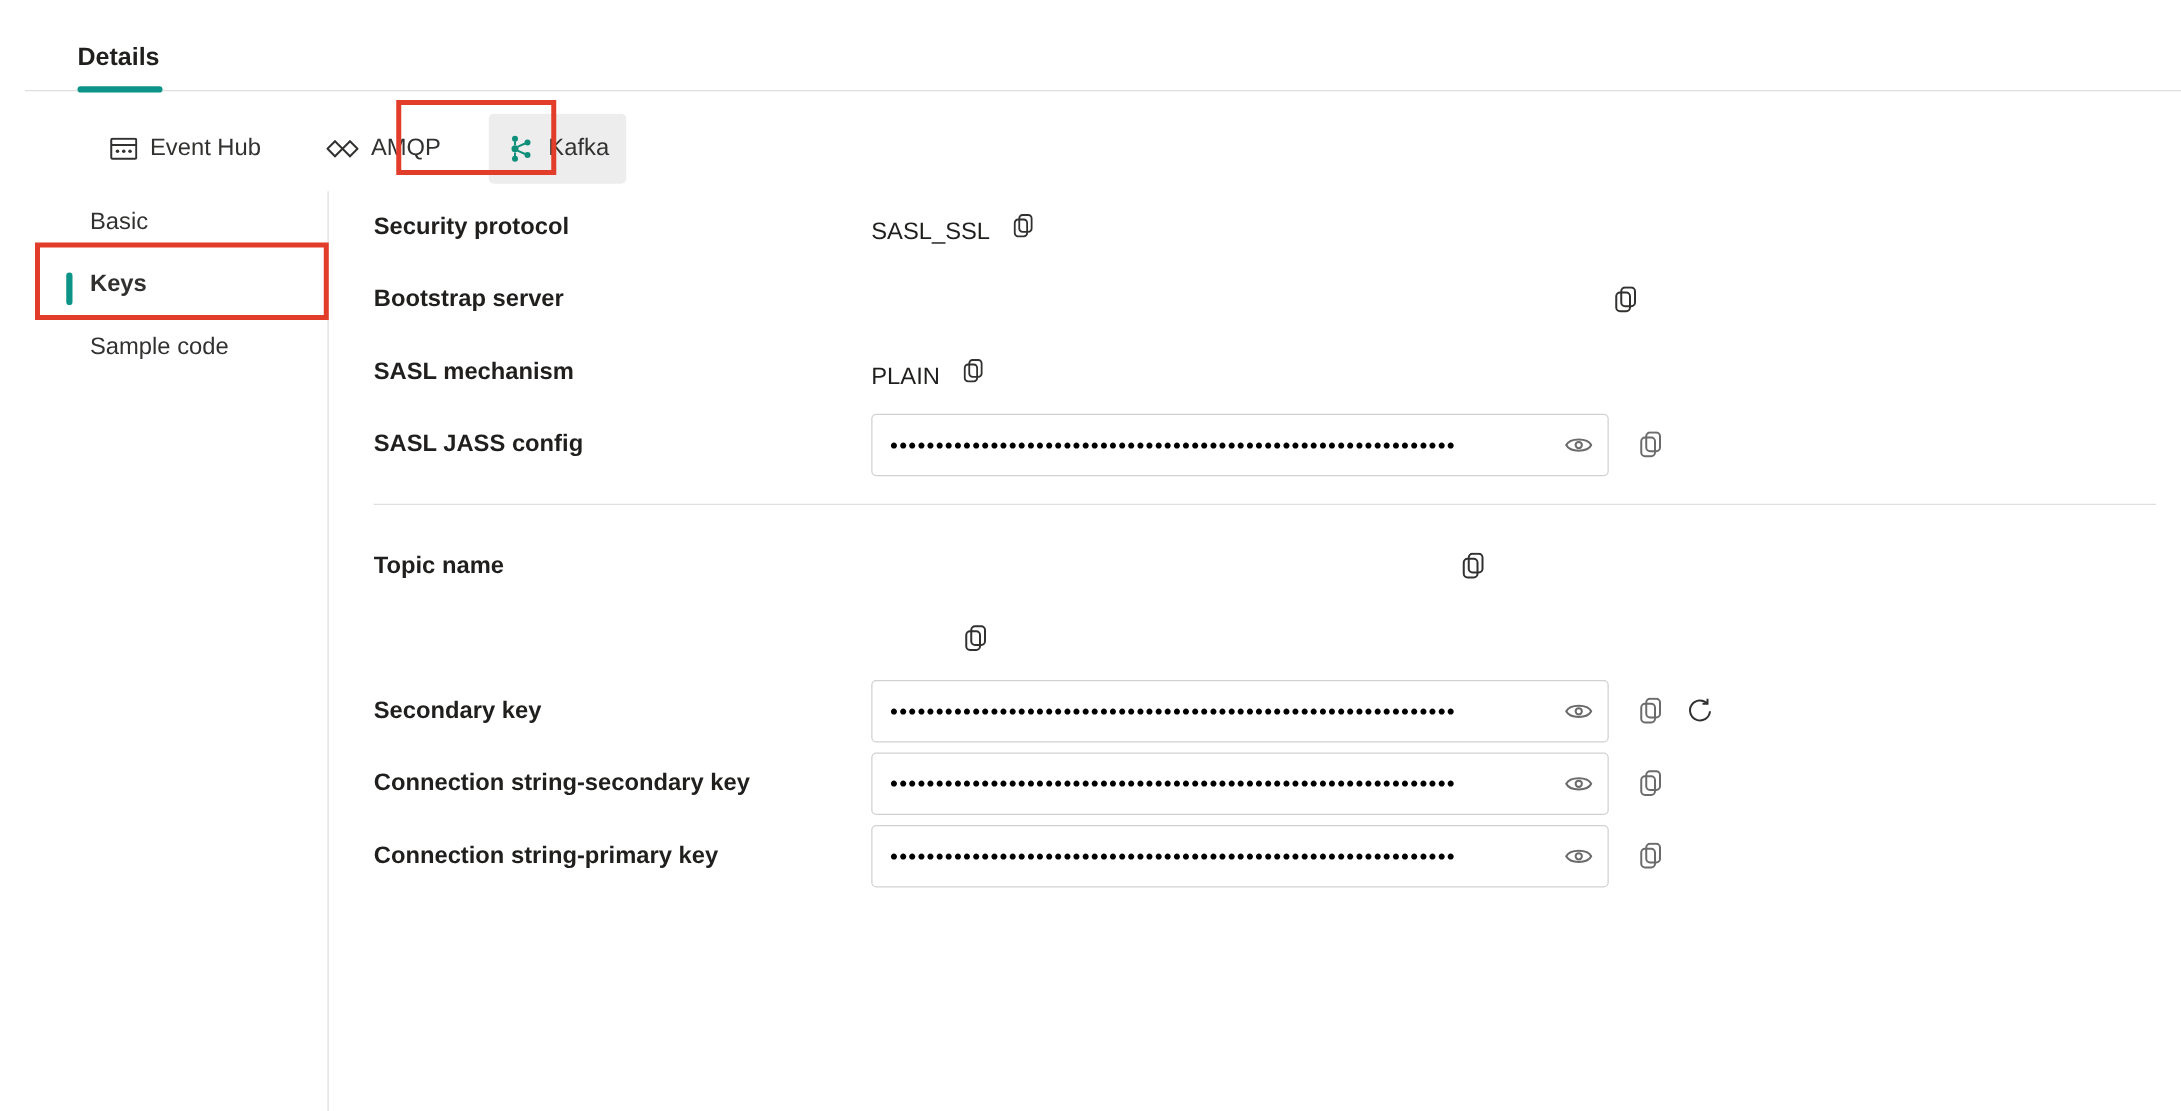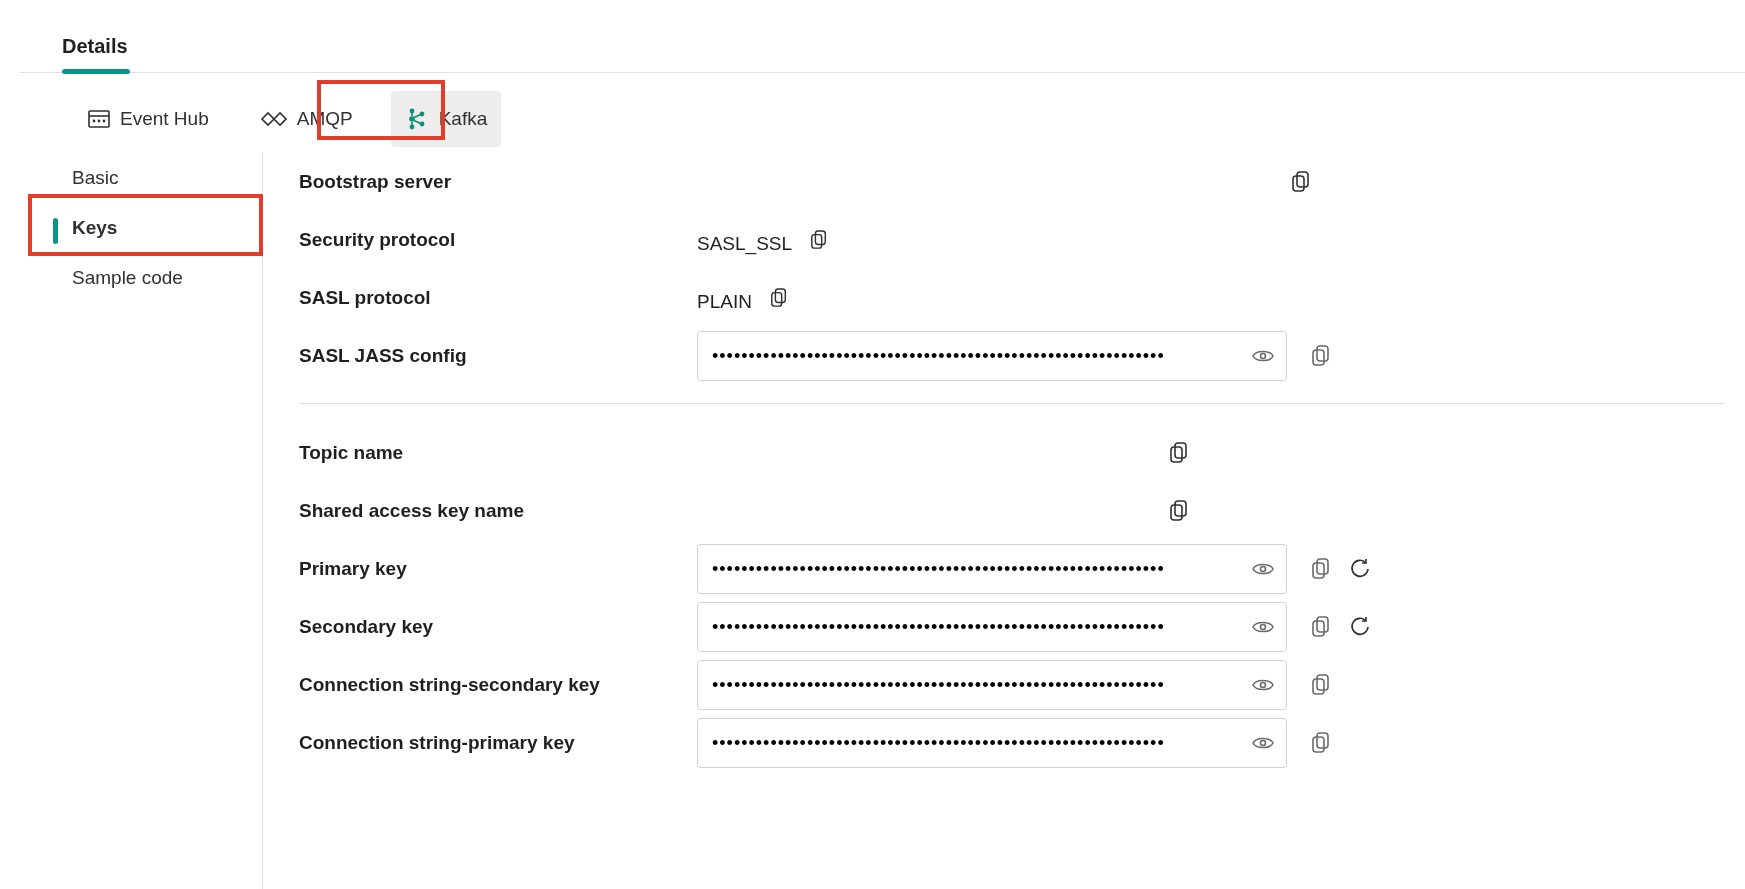--- a/index.html
+++ b/index.html
@@ -222,45 +222,45 @@
 
     <div class="side-nav">
       <div class="side-item">Basic</div>
       <div class="side-item active">Keys</div>
       <div class="side-item">Sample code</div>
     </div>
 
     <div class="content">
 
       <div class="form-row">
+        <div class="lbl">Security protocol</div>
+        <div class="val-plain">
+          <span>SASL_SSL</span>
+          <span class="copy">
+            <svg width="18" height="20" viewBox="0 0 20 22">
+              <rect class="ic-stroke" x="6" y="1" width="11" height="15" rx="3"></rect>
+              <rect class="ic-stroke" x="2" y="5" width="11" height="15" rx="3"></rect>
+            </svg>
+          </span>
+        </div>
+      </div>
+
+      <div class="form-row">
         <div class="lbl">Bootstrap server</div>
         <div class="val-plain"></div>
         <span class="btn-icon">
           <svg width="20" height="22" viewBox="0 0 20 22">
             <rect class="ic-stroke" x="6" y="1" width="11" height="15" rx="3"></rect>
             <rect class="ic-stroke" x="2" y="5" width="11" height="15" rx="3"></rect>
           </svg>
         </span>
       </div>
 
       <div class="form-row">
-        <div class="lbl">Security protocol</div>
-        <div class="val-plain">
-          <span>SASL_SSL</span>
-          <span class="copy">
-            <svg width="18" height="20" viewBox="0 0 20 22">
-              <rect class="ic-stroke" x="6" y="1" width="11" height="15" rx="3"></rect>
-              <rect class="ic-stroke" x="2" y="5" width="11" height="15" rx="3"></rect>
-            </svg>
-          </span>
-        </div>
-      </div>
-
-      <div class="form-row">
-        <div class="lbl">SASL protocol</div>
+        <div class="lbl">SASL mechanism</div>
         <div class="val-plain">
           <span>PLAIN</span>
           <span class="copy">
             <svg width="18" height="20" viewBox="0 0 20 22">
               <rect class="ic-stroke" x="6" y="1" width="11" height="15" rx="3"></rect>
               <rect class="ic-stroke" x="2" y="5" width="11" height="15" rx="3"></rect>
             </svg>
           </span>
         </div>
       </div>
@@ -293,56 +293,29 @@
         <div style="width:468px"></div>
         <span class="btn-icon">
           <svg width="20" height="22" viewBox="0 0 20 22">
             <rect class="ic-stroke" x="6" y="1" width="11" height="15" rx="3"></rect>
             <rect class="ic-stroke" x="2" y="5" width="11" height="15" rx="3"></rect>
           </svg>
         </span>
       </div>
 
       <div class="form-row">
-        <div class="lbl">Shared access key name</div>
         <div style="width:468px"></div>
         <span class="btn-icon">
           <svg width="20" height="22" viewBox="0 0 20 22">
             <rect class="ic-stroke" x="6" y="1" width="11" height="15" rx="3"></rect>
             <rect class="ic-stroke" x="2" y="5" width="11" height="15" rx="3"></rect>
           </svg>
         </span>
       </div>
 
-      <div class="form-row">
-        <div class="lbl">Primary key</div>
-        <div class="secret-wrap">
-          <input class="secret-input" type="password" value="xxxxxxxxxxxxxxxxxxxxxxxxxxxxxxxxxxxxxxxxxxxxxxxxxxxxxxxxxxxxxx" readonly="" style="">
-          <span class="eye">
-            <svg width="22" height="14" viewBox="0 0 22 14">
-              <path class="ic-stroke-light" d="M1 7 C4 1 18 1 21 7 C18 13 4 13 1 7 Z"></path>
-              <circle class="ic-stroke-light" cx="11" cy="7" r="2.5"></circle>
-            </svg>
-          </span>
-        </div>
-        <div class="action-icons">
-          <span class="btn-icon">
-            <svg width="20" height="22" viewBox="0 0 20 22">
-              <rect class="ic-stroke-light" x="6" y="1" width="11" height="15" rx="3"></rect>
-              <rect class="ic-stroke-light" x="2" y="5" width="11" height="15" rx="3"></rect>
-            </svg>
-          </span>
-          <span class="btn-icon">
-            <svg width="22" height="22" viewBox="0 0 22 22">
-              <path class="ic-stroke" d="M18 5 A8 8 0 1 0 20 11"></path>
-              <polyline class="ic-stroke" points="18,1 18,5 14,5"></polyline>
-            </svg>
-          </span>
-        </div>
-      </div>
 
       <div class="form-row">
         <div class="lbl">Secondary key</div>
         <div class="secret-wrap">
           <input class="secret-input" type="password" value="xxxxxxxxxxxxxxxxxxxxxxxxxxxxxxxxxxxxxxxxxxxxxxxxxxxxxxxxxxxxxx" readonly="" style="">
           <span class="eye">
             <svg width="22" height="14" viewBox="0 0 22 14">
               <path class="ic-stroke-light" d="M1 7 C4 1 18 1 21 7 C18 13 4 13 1 7 Z"></path>
               <circle class="ic-stroke-light" cx="11" cy="7" r="2.5"></circle>
             </svg>

